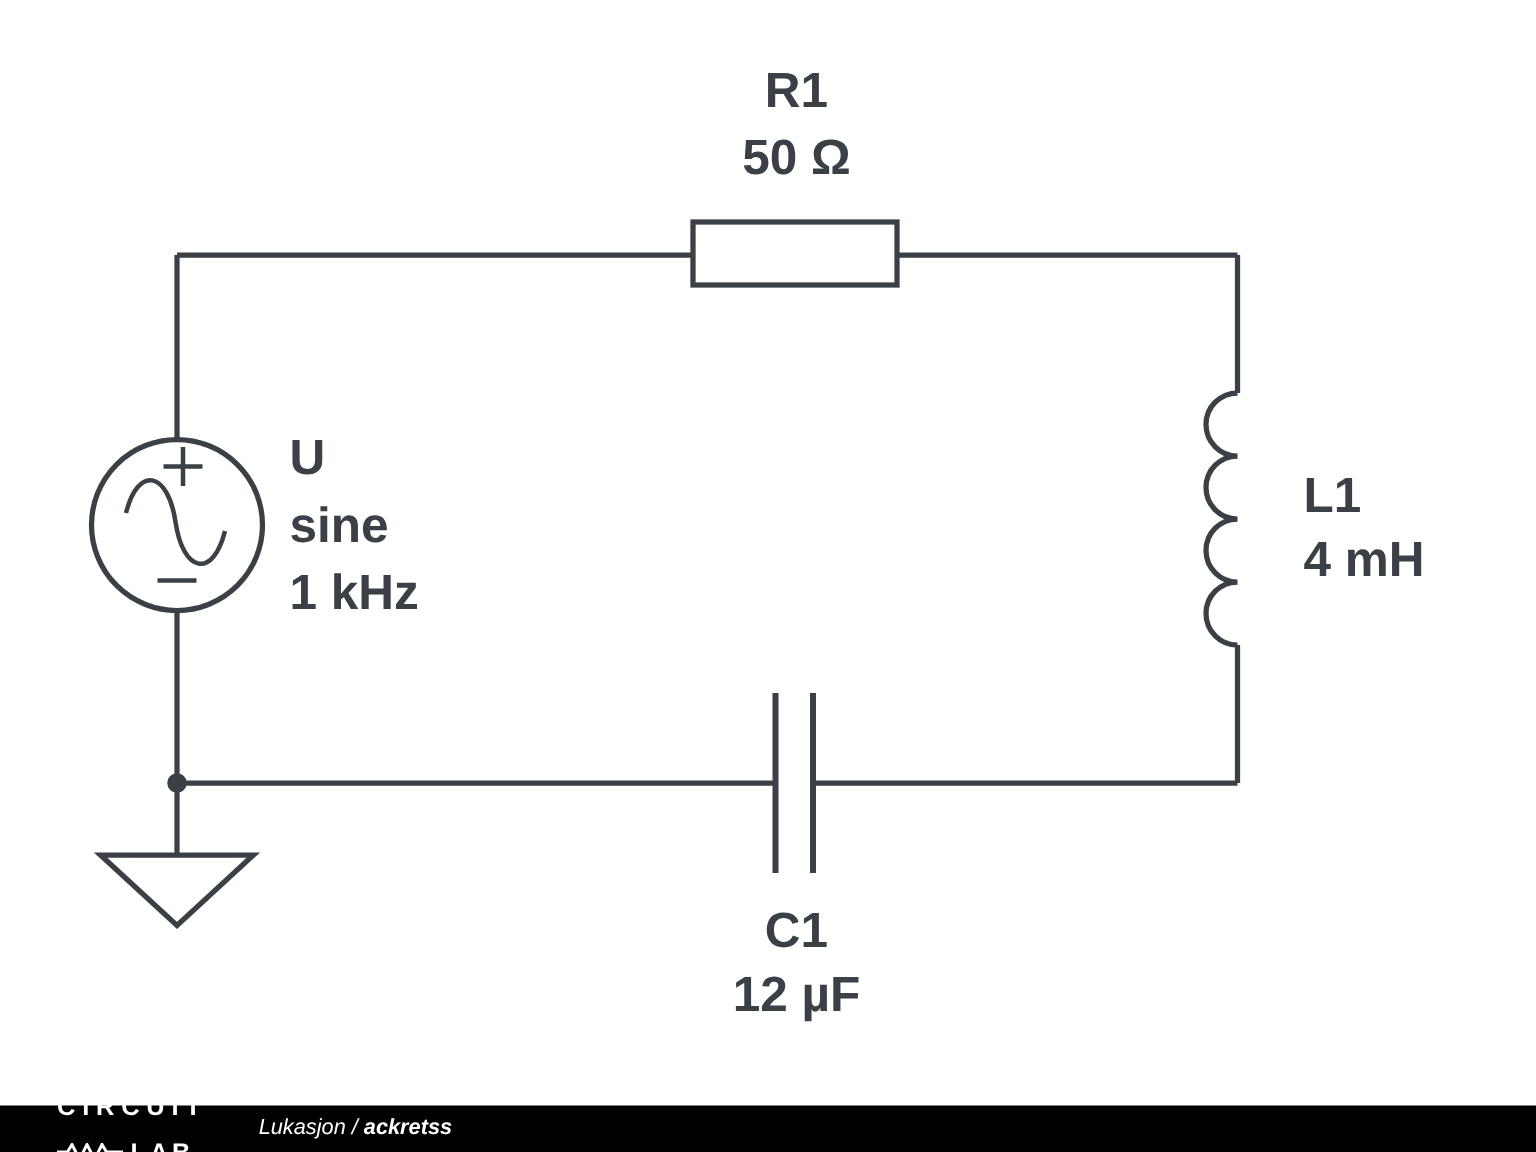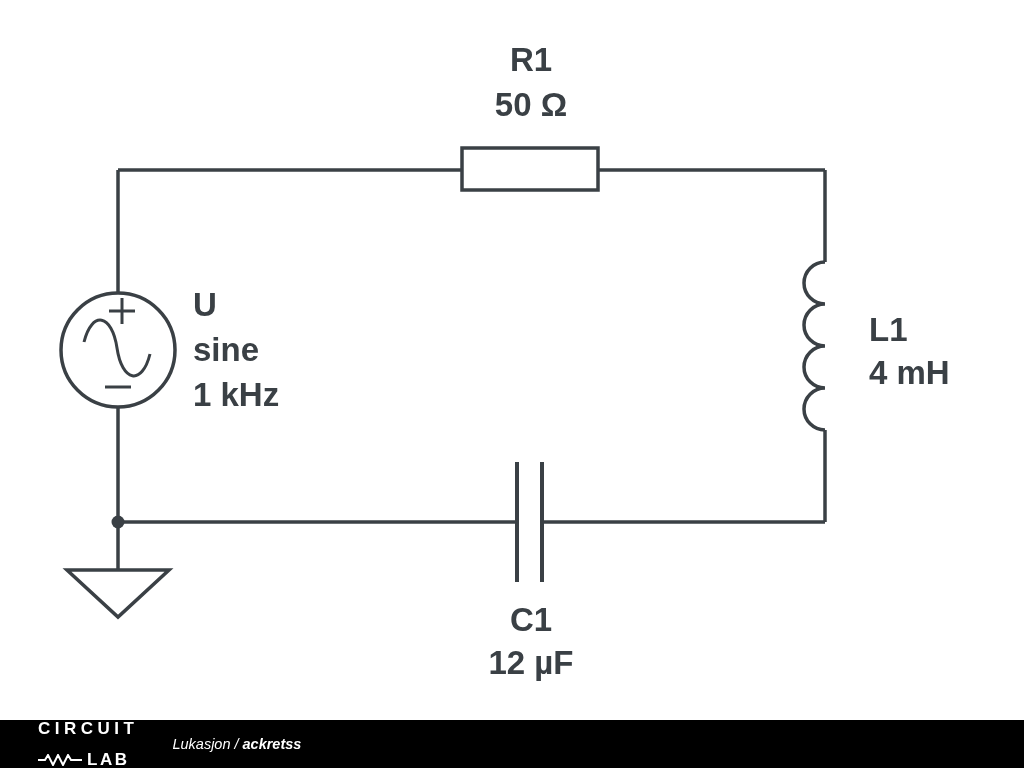--- a/index.html
+++ b/index.html
@@ -5,21 +5,21 @@
   html, body { margin: 0; padding: 0; }
   body { font-family: "Liberation Sans", sans-serif; background: #ffffff; }
   .page { position: relative; width: 1024px; height: 768px; background: #ffffff; overflow: hidden; }
   .schematic { position: absolute; top: 0; left: 0; }
   .wire { stroke: #3a4045; stroke-width: 3.5; fill: none; }
   .sym  { stroke: #3a4045; stroke-width: 3.5; fill: #ffffff; }
   .symline { stroke: #3a4045; stroke-width: 3; fill: none; }
   .plate { stroke: #3a4045; stroke-width: 4; fill: none; }
   .dot { fill: #3a4045; stroke: none; }
   .lbl { font-family: "Liberation Sans", sans-serif; font-weight: bold; font-size: 33px; fill: #3a4045; }
-  .footer { position: absolute; left: 0; bottom: 0; width: 1024px; height: 48px; background: #000000; color: #ffffff; display: flex; align-items: center; }
+  .footer { position: absolute; left: 0; bottom: 0; width: 1024px; height: 31px; background: #000000; color: #ffffff; display: flex; align-items: center; }
   .logo { display: flex; flex-direction: column; justify-content: center; margin-left: 38px; line-height: 1; }
   .logo-top { font-size: 17px; font-weight: bold; letter-spacing: 4.5px; }
   .logo-bottom { display: flex; align-items: center; gap: 5px; margin-top: 14px; }
   .logo-bottom .lab { font-size: 17px; font-weight: bold; letter-spacing: 2.5px; }
   .meta { margin-left: 34px; display: flex; flex-direction: column; justify-content: center; line-height: 1.3; }
   .meta-line1 { font-size: 14.5px; font-style: italic; }
   .meta-line1 .sep { margin: 0 4px; }
   .meta-line1 .name { font-weight: bold; }
   .meta-line2 { font-size: 14.5px; }
 </style>

